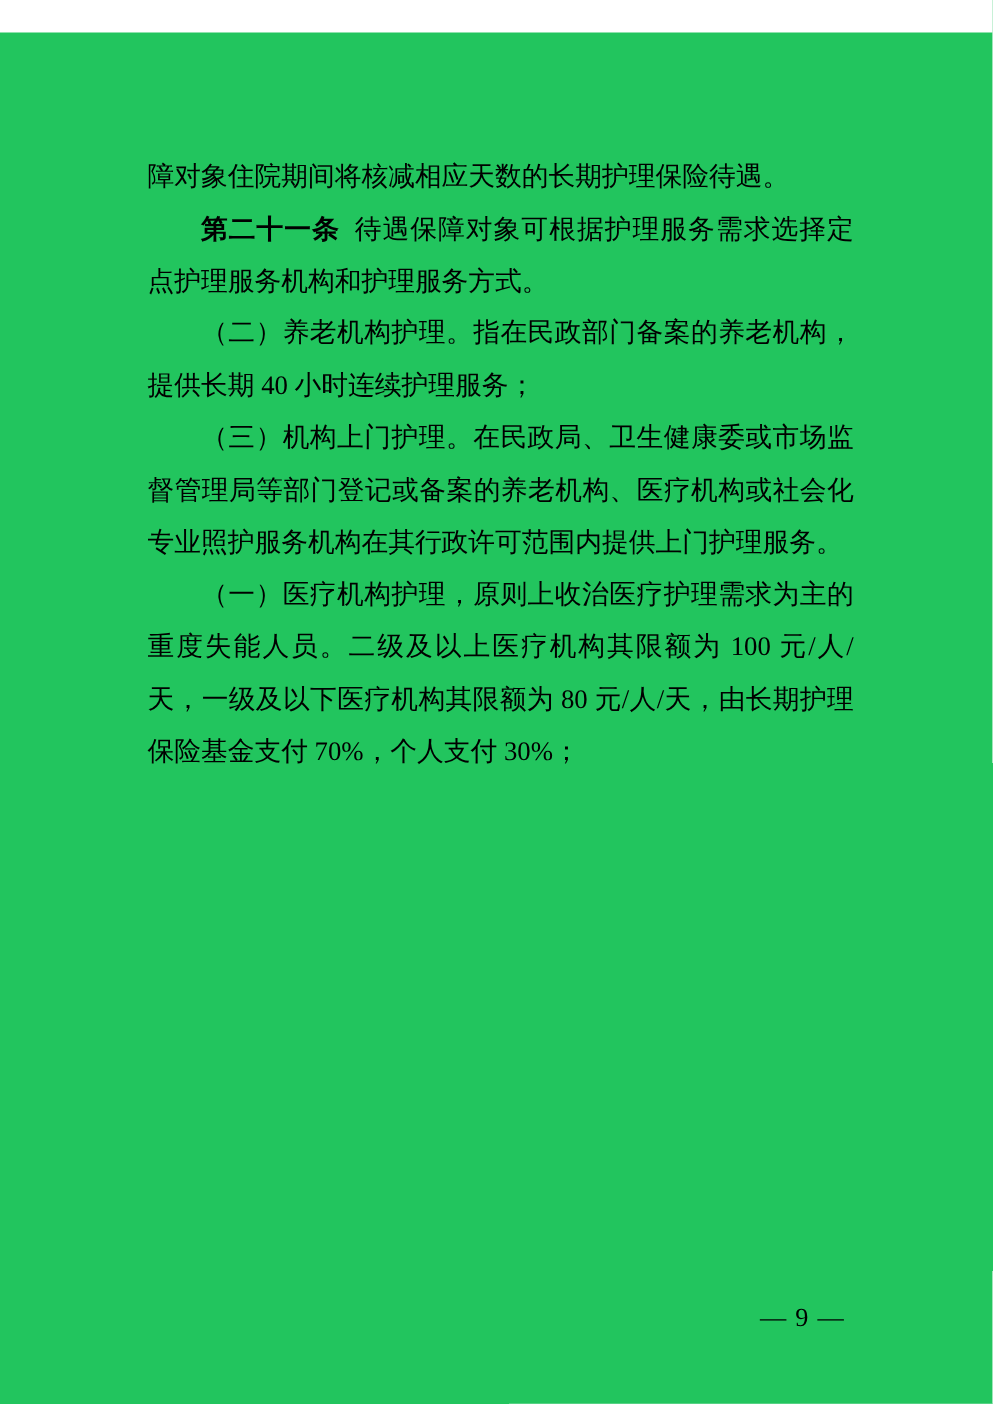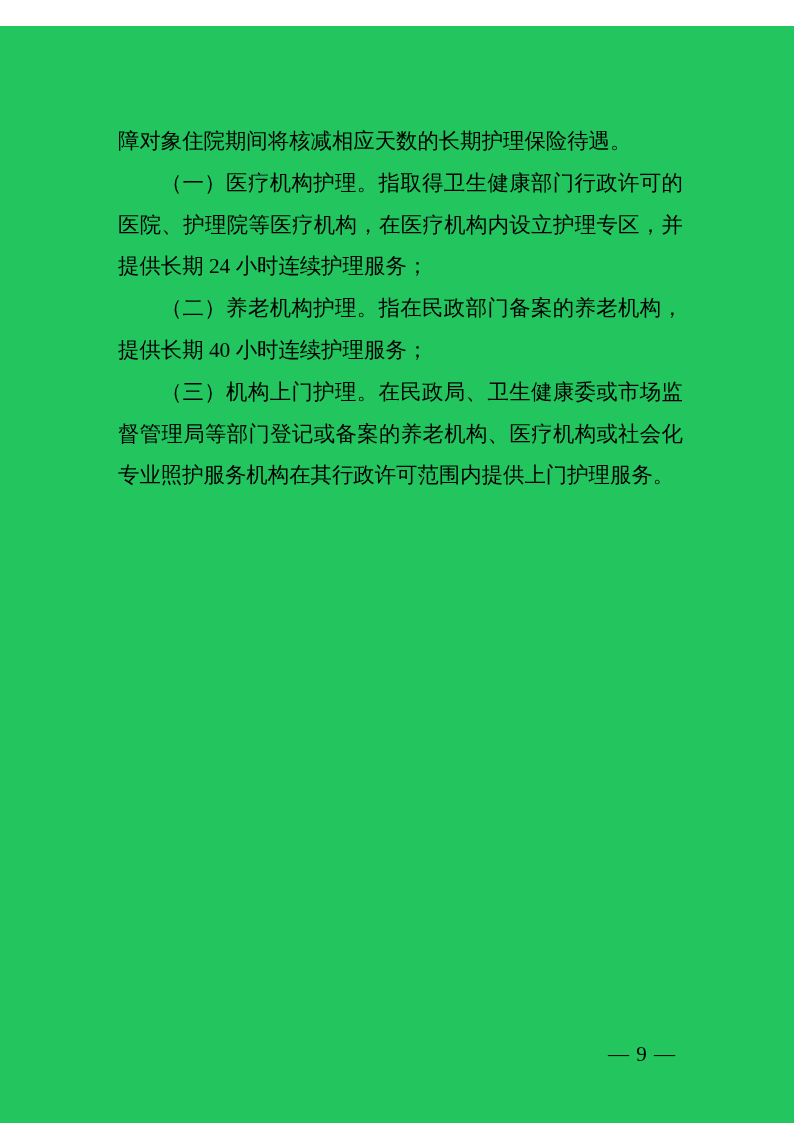--- a/index.html
+++ b/index.html
@@ -55,25 +55,26 @@
     color: #000000;
   }
 </style>
 </head>
 <body>
 
 <div class="page">
   <div class="content" id="content">
   <p class="para no-indent"><span class="para-text">障对象住院期间将核减相应天数的长期护理保险待遇。</span></p>
 
+  <p class="para"><b class="para-head">第二十一条</b><span class="para-text">待遇保障对象可根据护理服务需求选择定点护理服务机构和护理服务方式。</span></p>
 
-  <p class="para"><span class="para-text">（一）医疗机构护理。指取得卫生健康部门行政许可的医院、护理院等医疗机构，在医疗机构内设立护理专区，并提供长期 24 小时连续护理服务；</span></p>
 
   <p class="para"><span class="para-text">（二）养老机构护理。指在民政部门备案的养老机构，提供长期 40 小时连续护理服务；</span></p>
 
   <p class="para"><span class="para-text">（三）机构上门护理。在民政局、卫生健康委或市场监督管理局等部门登记或备案的养老机构、医疗机构或社会化专业照护服务机构在其行政许可范围内提供上门护理服务。</span></p>
 
 
 
+  <p class="para"><span class="para-text">（一）医疗机构护理，原则上收治医疗护理需求为主的重度失能人员。二级及以上医疗机构其限额为 100 元/人/天，一级及以下医疗机构其限额为 80 元/人/天，由长期护理保险基金支付 70%，个人支付 30%；</span></p>
 
 </div>
   <div class="footer">— 9 —</div>
 </div>
 
 </body></html>

